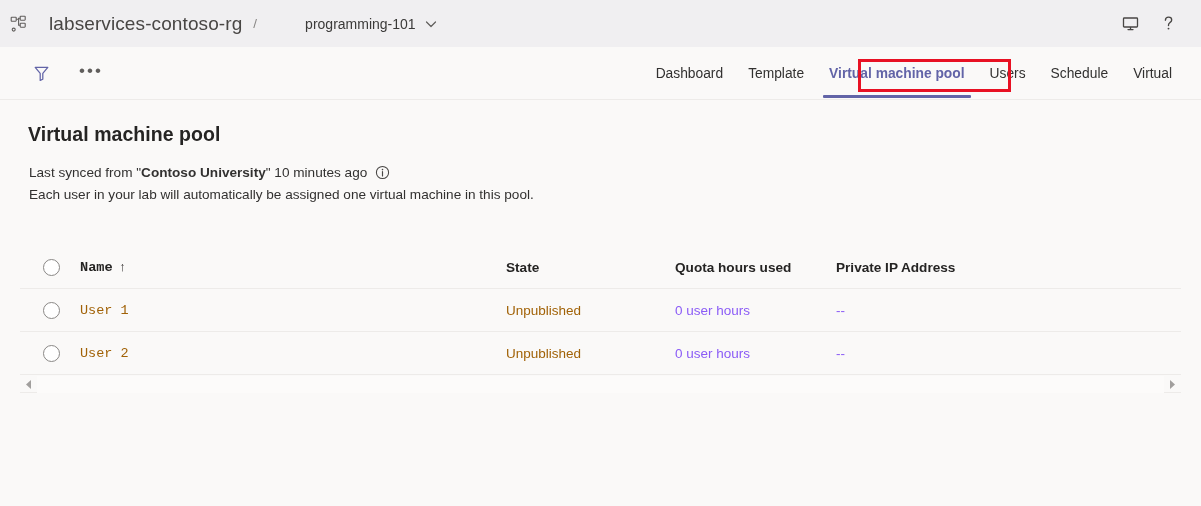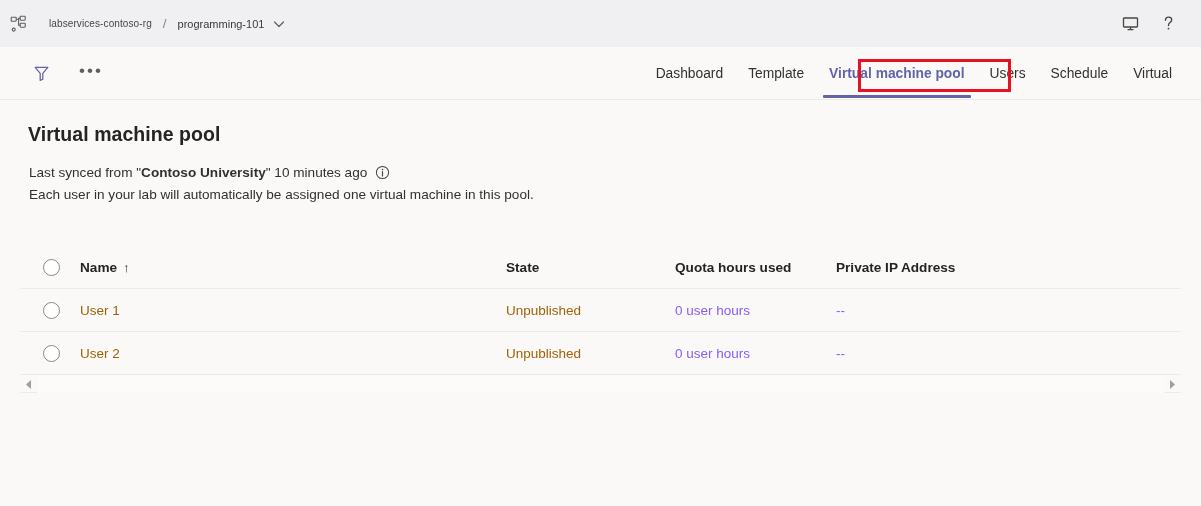--- a/index.html
+++ b/index.html
@@ -47,38 +47,39 @@
 
   .rg-icon {
     width: 18px;
     height: 18px;
     margin-right: 7px;
     flex: 0 0 auto;
     display: block;
   }
 
   .bc-link {
-    font-size: 10px;
+    font-size: 19px;
     color: #484644;
     letter-spacing: .1px;
     white-space: nowrap;
     padding-left: 14px;
   }
 
   .bc-sep {
     font-size: 13.5px;
     color: #8a8886;
     margin: 0 11px;
     white-space: nowrap;
   }
 
   .bc-current {
-    font-size: 11px;
+    font-size: 14px;
     color: #3b3a39;
     white-space: nowrap;
+    margin-left: 37px;
   }
 
   .chev {
     width: 14px;
     height: 14px;
     margin-left: 8px;
     display: block;
   }
 
   .topbar-right {
@@ -271,21 +272,21 @@
 
   .radio {
     width: 17px;
     height: 17px;
     border: 1.4px solid #8a8886;
     border-radius: 50%;
     background: #ffffff;
     cursor: pointer;
   }
 
-  .c-name   { width: 418px; flex: 0 0 418px; }
+  .c-name   { width: 418px; flex: 0 0 418px; font-family: Liberation Mono, monospace; }
   .c-state  { width: 169px; flex: 0 0 169px; margin-left: 8px; }
   .c-quota  { width: 149px; flex: 0 0 149px; }
   .c-ip     { width: 200px; flex: 0 0 200px; padding-left: 12px; }
 
   .th {
     font-size: 13.6px;
     font-weight: bold;
     color: #252423;
     white-space: nowrap;
   }

